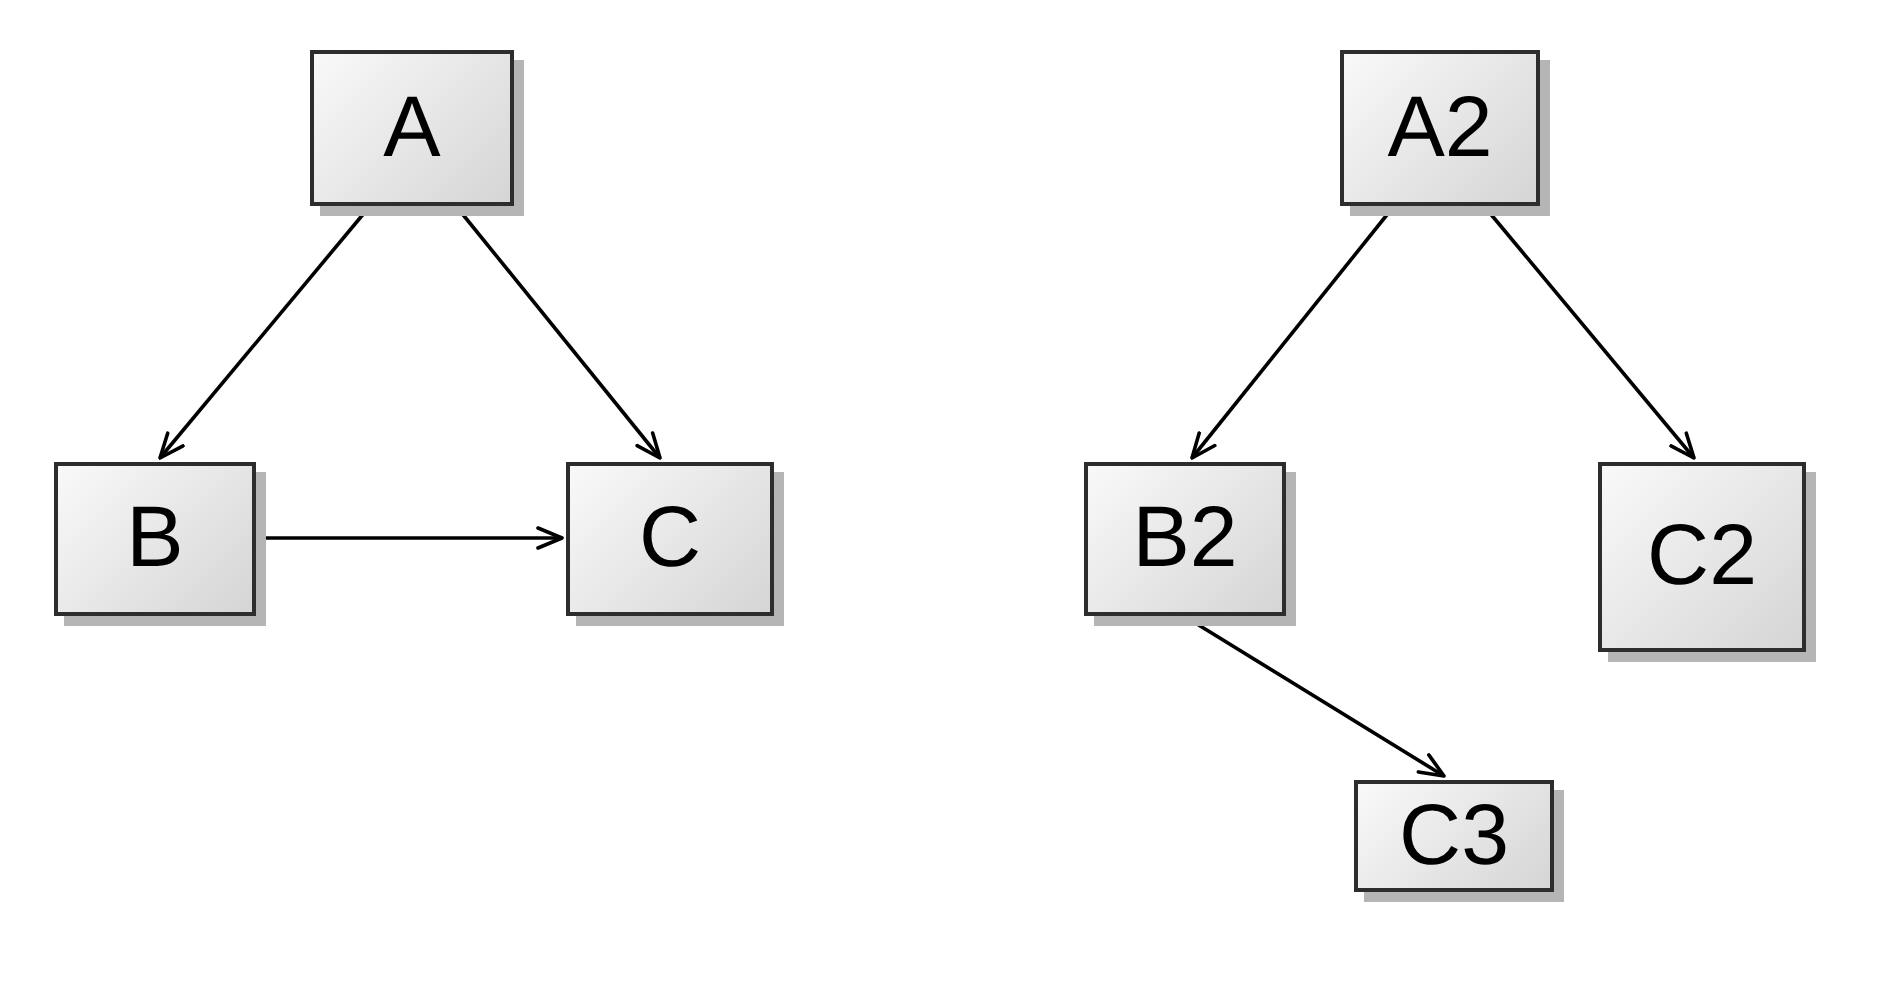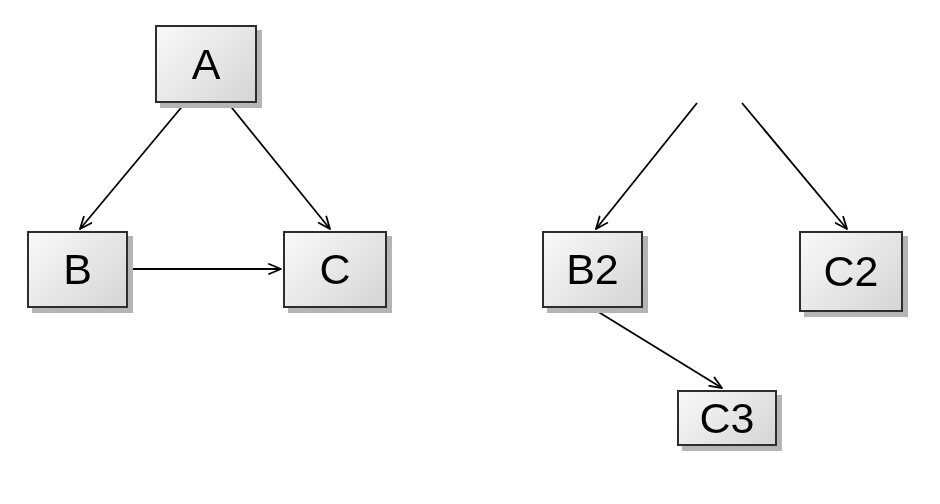--- a/index.html
+++ b/index.html
@@ -65,22 +65,25 @@
 
 <div class="node" style="left: 155px; top: 25px; width: 102px; height: 78px;">
       <span class="node-label">A</span>
     </div>
     <div class="node" style="left: 27px; top: 231px; width: 101px; height: 77px;">
       <span class="node-label">B</span>
     </div>
     <div class="node" style="left: 283px; top: 231px; width: 104px; height: 77px;">
       <span class="node-label">C</span>
     </div>
+    <div class="node" style="left: 670px; top: 25px; width: 100px; height: 78px;">
+      <span class="node-label">A2</span>
+    </div>
     <div class="node" style="left: 542px; top: 231px; width: 101px; height: 77px;">
       <span class="node-label">B2</span>
     </div>
-    <div class="node" style="left: 799px; top: 231px; width: 104px; height: 81px;">
+    <div class="node" style="left: 799px; top: 231px; width: 104px; height: 95px;">
       <span class="node-label">C2</span>
     </div>
     <div class="node" style="left: 677px; top: 390px; width: 100px; height: 56px;">
       <span class="node-label">C3</span>
     </div>
   </div>
 
 </body></html>

